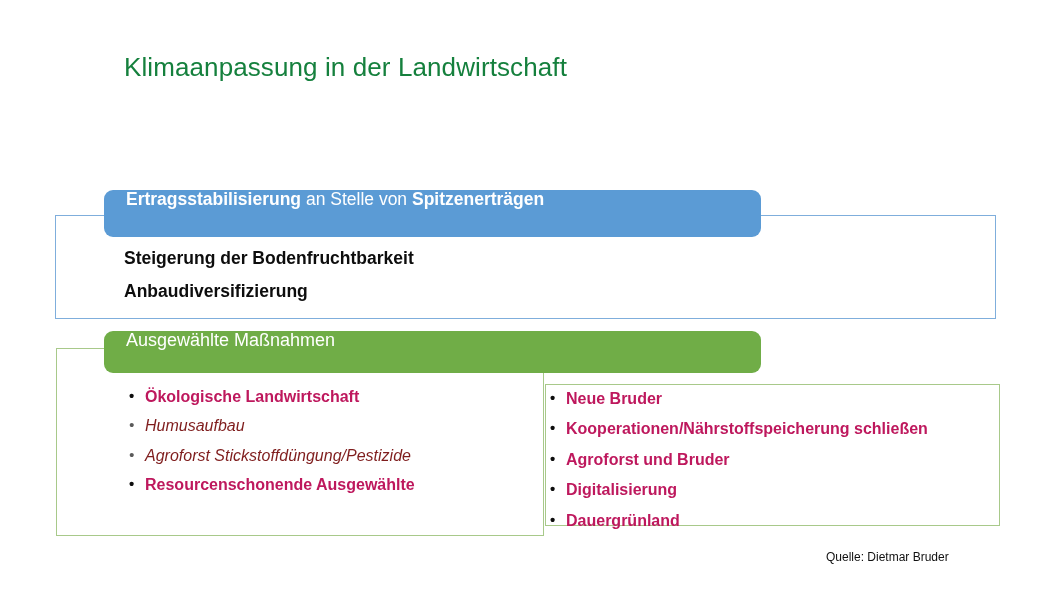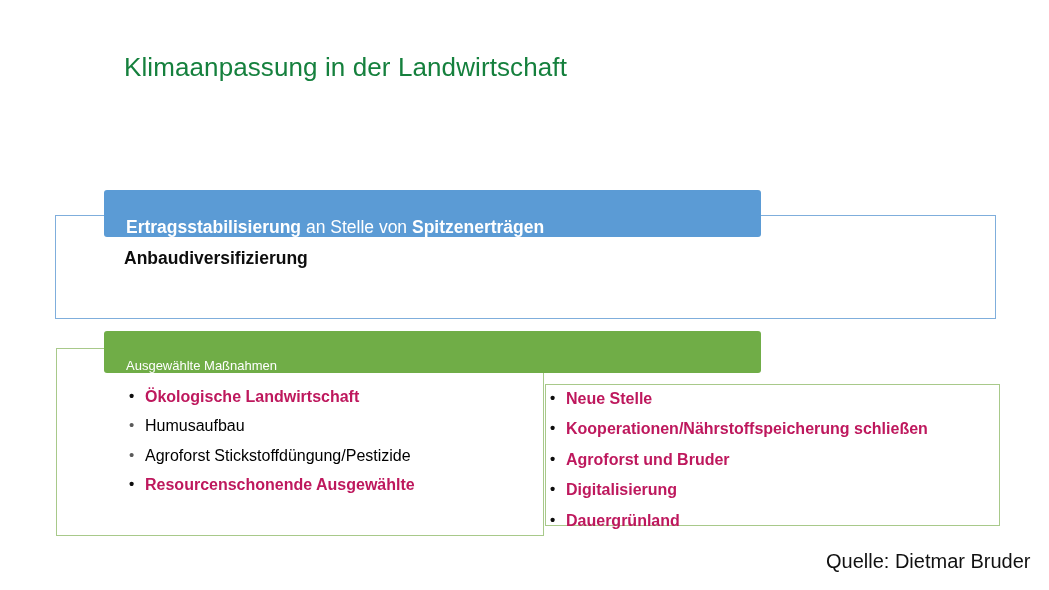--- a/index.html
+++ b/index.html
@@ -59,24 +59,24 @@
     top: 384px;
     width: 455px;
     height: 142px;
     border: 1.4px solid #A8C98A;
     z-index: 3;
   }
 
   
   .banner {
     position: absolute;
-    border-radius: 3px;
+    border-radius: 9px;
     box-sizing: border-box;
     display: flex;
-    align-items: flex-end;
+    align-items: flex-start;
     z-index: 5;
   }
   .banner.blue {
     left: 104px;
     top: 190px;
     width: 657px;
     height: 47px;
     background: #5B9BD5;
   }
   .banner.green {
@@ -93,21 +93,21 @@
     line-height: 1.1;
     white-space: nowrap;
   }
   .banner-text .b {
     font-weight: 700;
   }
   .banner-text .r {
     font-weight: 400;
   }
   .banner.green .banner-text {
-    font-size: 13px;
+    font-size: 18px;
     font-weight: 400;
   }
 
   
   .blue-body {
     position: absolute;
     left: 124px;
     top: 250px;
     z-index: 4;
   }
@@ -154,74 +154,76 @@
   }
   .bullet-list li.bold {
     font-weight: 700;
     color: #be185d;
   }
   .bullet-list li.bold::before {
     color: #0d0d0d;
   }
   .bullet-list li.muted {
     font-weight: 400;
-    color: #000000;
+    color: #7f1d1d;
+    font-style: italic;
   }
   .bullet-list li.muted::before {
     color: #5a5a5a;
   }
   .bullet-list.right li {
     margin-bottom: 12px;
   }
 
   
   .source-note {
     position: absolute;
     left: 826px;
     top: 550px;
-    font-size: 20px;
+    font-size: 12px;
     font-weight: 400;
     color: #111111;
     white-space: nowrap;
   }
 </style>
 </head>
 <body>
 
 <div id="slide">
 
   <div class="slide-title">Klimaanpassung in der Landwirtschaft</div>
 
   <div class="outline-box blue"></div>
 
   <div class="banner blue">
     <div class="banner-text"><span class="b">Ertragsstabilisierung</span><span class="r"> an Stelle von </span><span class="b">Spitzenerträgen</span></div>
   </div>
 
   <div class="blue-body">
+    <div class="line">Steigerung der Bodenfruchtbarkeit</div>
     <div class="line">Anbaudiversifizierung</div>
   </div>
 
   <div class="outline-box green-left"></div>
 
   <div class="outline-box green-right"></div>
 
   <div class="banner green">
     <div class="banner-text">Ausgewählte Maßnahmen</div>
   </div>
 
   <ul class="bullet-list left">
     <li class="bold">Ökologische Landwirtschaft</li>
     <li class="muted">Humusaufbau</li>
     <li class="muted">Agroforst Stickstoffdüngung/Pestizide</li>
     <li class="bold">Resourcenschonende Ausgewählte</li>
   </ul>
 
   <ul class="bullet-list right">
-    <li class="bold">Neue Stelle</li>
+    <li class="bold">Neue Bruder</li>
     <li class="bold">Kooperationen/Nährstoffspeicherung schließen</li>
     <li class="bold">Agroforst und Bruder</li>
     <li class="bold">Digitalisierung</li>
     <li class="bold">Dauergrünland</li>
   </ul>
 
   <div class="source-note">Quelle: Dietmar Bruder</div>
 
 </div>
 

